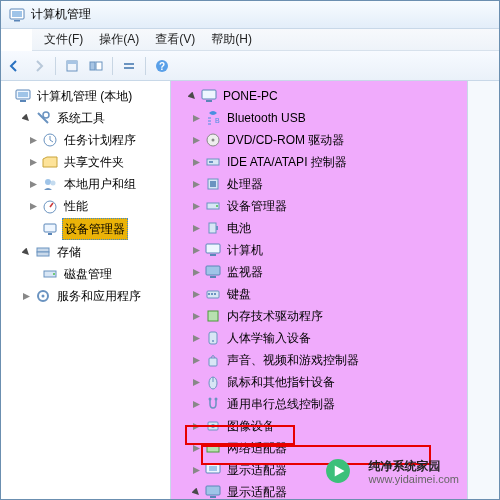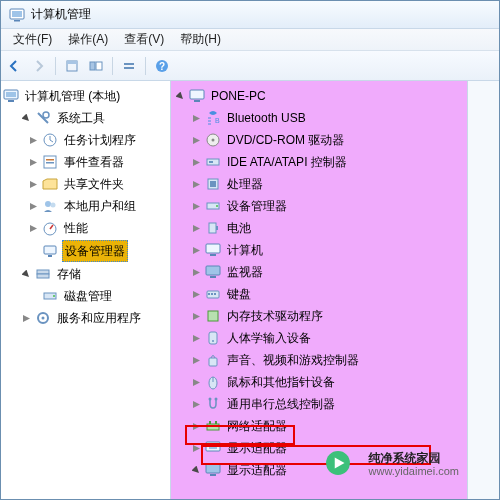--- a/index.html
+++ b/index.html
@@ -1,37 +1,37 @@
 <!DOCTYPE html>
 <html><head>
 <meta charset="utf-8">
 <style>
   * { box-sizing: border-box; font-family: "Microsoft YaHei", "Segoe UI", Tahoma, sans-serif; }
   html, body { margin:0; padding:0; width:500px; height:500px; overflow:hidden; background:#fff; }
   .window { width:500px; height:500px; display:flex; flex-direction:column; border:1px solid #6b8fb0; background:#fff; }
   .titlebar { height:28px; background:linear-gradient(#f7fbff,#e3eef9); display:flex; align-items:center; padding:0 8px; font-size:12px; color:#000; border-bottom:1px solid #c8d8e8; }
   .title-icon { width:16px; height:16px; margin-right:6px; }
-  .menubar { height:22px; background:linear-gradient(#f7f9fc,#eef3f9); display:flex; align-items:center; padding:0 4px; font-size:12px; color:#222; border-bottom:1px solid #d7e1ec; }
+  .menubar { height:22px; background:linear-gradient(#f7f9fc,#eef3f9); display:flex; align-items:center; padding:0 4px; font-size:12px; color:#222; border-bottom:1px solid #d7e1ec;margin-left:31px; }
   .menubar span { padding:2px 8px; cursor:default; }
   .toolbar { height:30px; background:linear-gradient(#f7faff,#eaf1f9); display:flex; align-items:center; padding:0 4px; border-bottom:1px solid #c8d8e8; gap:4px; }
   .tb-btn { width:20px; height:20px; display:flex; align-items:center; justify-content:center; border-radius:2px; }
   .tb-sep { width:1px; height:18px; background:#c8d6e4; margin:0 2px; }
   .body { flex:1; display:flex; overflow:hidden; }
   .left-pane { width:170px; border-right:1px solid #c8d8e8; background:#fff; overflow:auto; font-size:12px; padding:4px 0; }
   .right-pane { flex:1; overflow:auto; background:#f0abfc; font-size:12px; padding:4px 0; position:relative; }
   .tree-node { display:flex; align-items:center; padding:1px 2px; line-height:18px; white-space:nowrap; position:relative; }
   .tw { width:14px; height:14px; display:flex; align-items:center; justify-content:center; margin-right:2px; cursor:pointer; }
   .tw svg { display:block; }
   .tw-spacer { width:14px; height:14px; margin-right:2px; }
   .icon { width:16px; height:16px; margin-right:4px; display:flex; align-items:center; justify-content:center; flex-shrink:0; }
   .label { padding:1px 2px; }
   .sel { background:#eab308; border:1px dotted #3a87d6; }
-  .ind0 { padding-left:2px; } .ind1 { padding-left:18px; } .ind2 { padding-left:25px; }
+  .ind0 { padding-left:14px; } .ind1 { padding-left:18px; } .ind2 { padding-left:25px; }
   .hl-red { border:2px solid #e80000; position:absolute; pointer-events:none; }
-  .footer { position:absolute; right:8px; bottom:20px; display:flex; align-items:center; gap:18px; font-size:12px; color:#4a6; }
+  .footer { position:absolute; right:8px; bottom:12px; display:flex; align-items:center; gap:18px; font-size:12px; color:#4a6; }
   .footer .t1 { color:#222; font-weight:bold; }
   .footer .t2 { color:#666; font-size:11px; }
   .right-placeholder { width:32px; border-left:1px solid #c8d8e8; background:#f5f9fd; }
 </style>
 </head>
 <body>
 
 <div class="window">
 
   <div class="titlebar">
@@ -135,35 +135,20 @@
           <span class="label">任务计划程序</span>
         </div>
       <div class="tree-node ind2">
           <span class="tw">
             <svg width="9" height="9">
               <path d="M1 1 L8 4.5 L1 8 Z" fill="#888"></path>
             </svg>
           </span>
           <span class="icon">
             <svg viewBox="0 0 16 16">
-              <rect x="2" y="2" width="12" height="12" fill="#fff" stroke="#6a93c0"></rect>
-              <rect x="4" y="5" width="8" height="1.5" fill="#c97a3a"></rect>
-              <rect x="4" y="8" width="8" height="1.5" fill="#6a93c0"></rect>
-            </svg>
-          </span>
-          <span class="label">事件查看器</span>
-        </div>
-      <div class="tree-node ind2">
-          <span class="tw">
-            <svg width="9" height="9">
-              <path d="M1 1 L8 4.5 L1 8 Z" fill="#888"></path>
-            </svg>
-          </span>
-          <span class="icon">
-            <svg viewBox="0 0 16 16">
               <path d="M1 5 L5 3 L15 3 L15 13 L1 13 Z" fill="#fde39a" stroke="#c9a43a"></path>
             </svg>
           </span>
           <span class="label">共享文件夹</span>
         </div>
       <div class="tree-node ind2">
           <span class="tw">
             <svg width="9" height="9">
               <path d="M1 1 L8 4.5 L1 8 Z" fill="#888"></path>
             </svg>
@@ -451,20 +436,34 @@
               </svg>
             </span>
             <span class="icon">
               <svg viewBox="0 0 16 16">
                 <path d="M5 3 L5 8 Q5 12 8 12 Q11 12 11 8 L11 3" fill="none" stroke="#6a93c0" stroke-width="1.5"></path>
                 <circle cx="5" cy="3" r="1.5" fill="#6a93c0"></circle>
                 <circle cx="11" cy="3" r="1.5" fill="#6a93c0"></circle>
               </svg>
             </span>
             <span class="label">通用串行总线控制器</span>
+          </div>
+          <div class="tree-node ind1">
+            <span class="tw">
+              <svg width="9" height="9">
+                <path d="M1 1 L8 4.5 L1 8 Z" fill="#888"></path>
+              </svg>
+            </span>
+            <span class="icon">
+              <svg viewBox="0 0 16 16">
+                <rect x="3" y="4" width="10" height="8" rx="1" fill="#d8e6f5" stroke="#6a93c0"></rect>
+                <circle cx="8" cy="8" r="2" fill="#6a93c0"></circle>
+              </svg>
+            </span>
+            <span class="label">图像设备</span>
           </div>
           <div class="tree-node ind1">
             <span class="tw">
               <svg width="9" height="9">
                 <path d="M1 1 L8 4.5 L1 8 Z" fill="#888"></path>
               </svg>
             </span>
             <span class="icon">
               <svg viewBox="0 0 16 16">
                 <rect x="2" y="6" width="12" height="6" fill="#b8e0b0" stroke="#4a9a3a"></rect>

